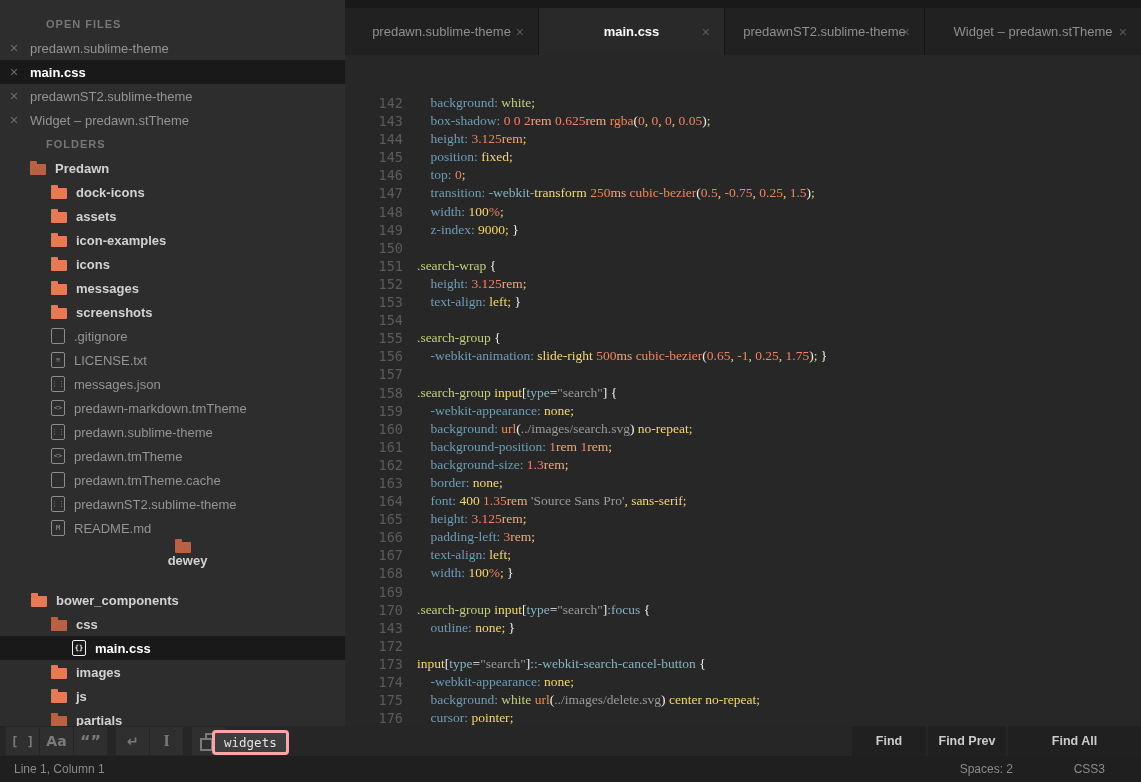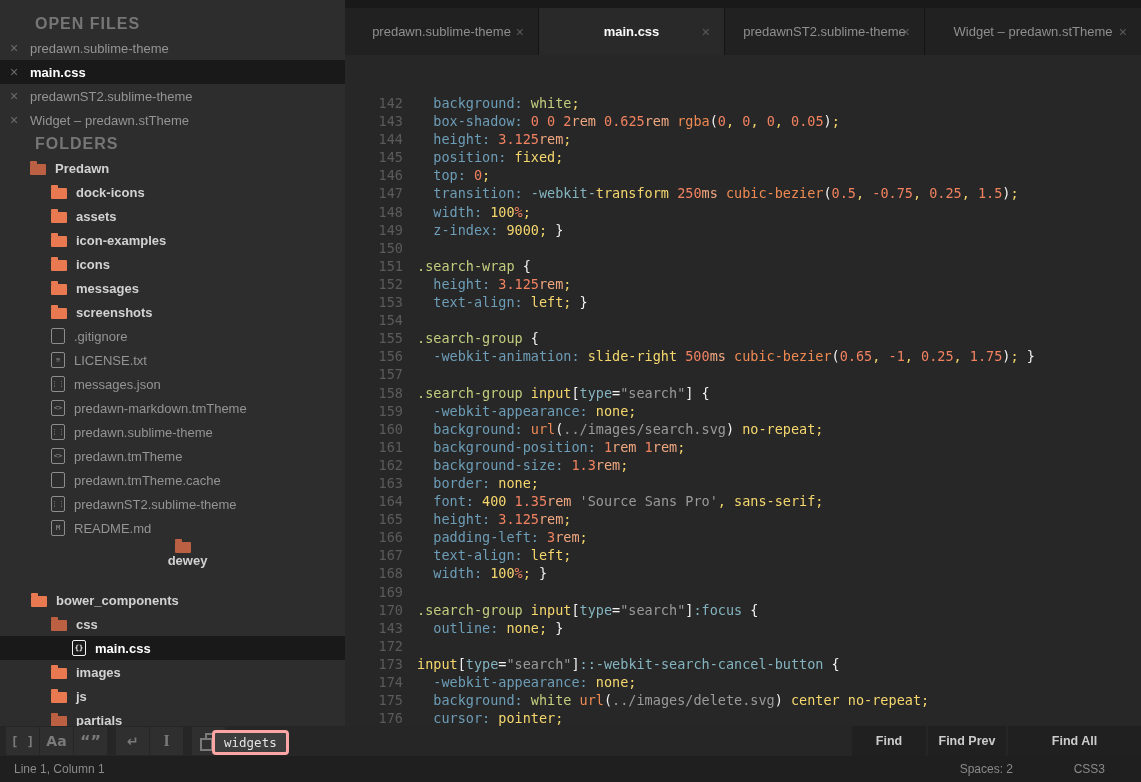--- a/index.html
+++ b/index.html
@@ -1,21 +1,21 @@
 <!DOCTYPE html>
 <html><head>
 <meta charset="utf-8">
 <style>
   html,body{margin:0;padding:0;background:#111;}
   .app{position:relative;width:1141px;height:782px;background:#272727;overflow:hidden;
        font-family:"Liberation Sans",sans-serif;-webkit-font-smoothing:antialiased;}
 
   
   .sidebar{position:absolute;left:0;top:0;width:345px;height:726px;background:#2d2d2d;overflow:hidden;padding-top:12px;box-sizing:border-box;}
-  .side-header{height:24px;display:flex;align-items:center;padding-left:35px;color:#767676;font-size:16px;font-weight:bold;letter-spacing:1px;}
+  .side-header{height:24px;display:flex;align-items:center;padding-left:46px;color:#767676;font-size:11px;font-weight:bold;letter-spacing:1px;}
   .srow{height:24px;display:flex;align-items:center;box-sizing:border-box;cursor:default;}
   .srow.sel{background:#191919;}
   .of{padding-left:10px;}
   .x{width:20px;color:#6e6e6e;font-size:14px;line-height:14px;}
   .flab{color:#949494;font-size:13px;}
   .flab.white{color:#ffffff;font-weight:bold;}
   .ffolder{color:#d2d2d2;font-size:13px;font-weight:bold;}
   .ffile{color:#949494;font-size:13px;}
   .ffile.white{color:#ffffff;font-weight:bold;}
   .fico{width:16px;height:11px;background:#e87950;border-radius:1px;position:relative;margin-right:9px;flex:none;margin-top:2px;}
@@ -34,21 +34,21 @@
   .tab:first-child{border-left:none;}
   .tab.active{background:#292929;}
   .tab-label{color:#8f8f8f;font-size:13px;}
   .tab.active .tab-label{color:#fafafa;font-weight:bold;}
   .tab-close{position:absolute;right:14px;color:#5c5c5c;font-size:14px;}
 
   
   .editor{height:671px;background:#272727;overflow:hidden;padding-top:1px;margin-top:38px;}
   .line{display:flex;height:18.1px;line-height:18.1px;font-family:"DejaVu Sans Mono",monospace;font-size:13.5px;white-space:pre;}
   .ln{width:58px;text-align:right;color:#5b5b5b;flex:none;}
-  .lt{padding-left:14px;}
+  .lt{padding-left:14px;font-family:Liberation Serif, serif;}
   .g{display:inline-block;width:2ch;position:relative;}
   .g::before{content:"";position:absolute;left:calc(1ch - 1px);top:1px;bottom:1px;border-left:1px dotted #404040;}
   .tk-p{color:#6d9db7;} 
   .tk-a{color:#83b4bf;} 
   .tk-v{color:#f5d76e;} 
   .tk-g{color:#c3cd7d;} 
   .tk-n{color:#f18260;} 
   .tk-u{color:#efa780;} 
   .tk-f{color:#ef8a52;} 
   .tk-s{color:#9a9a9a;} 

